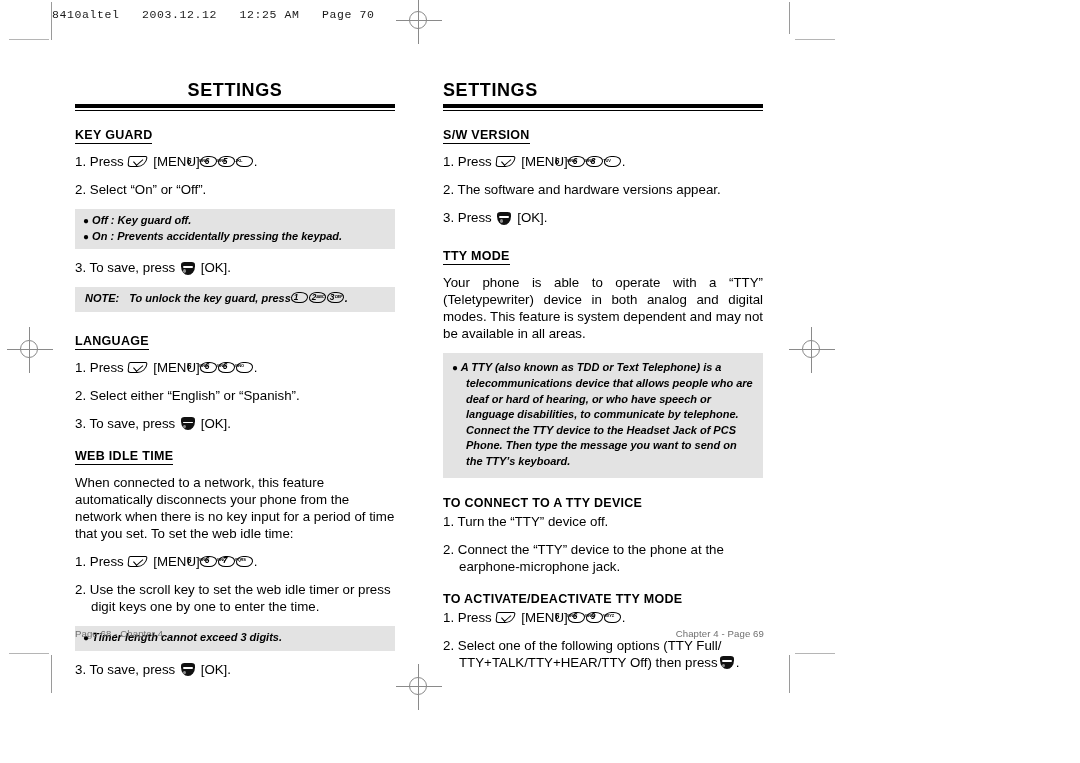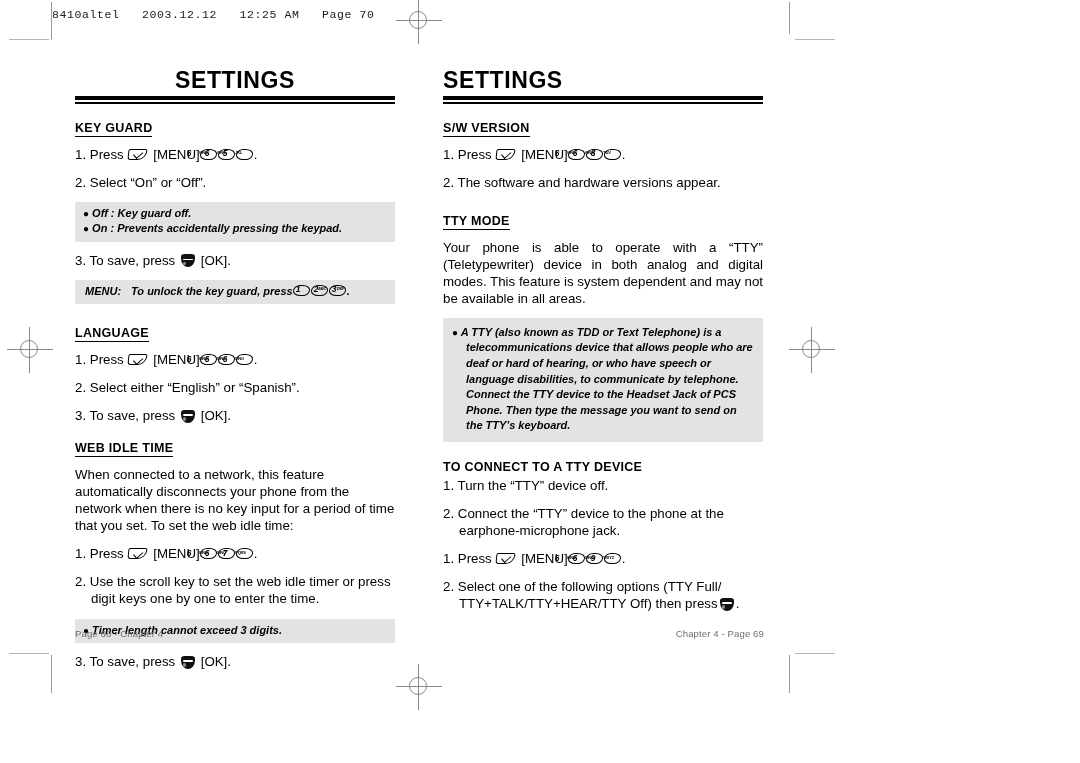--- a/index.html
+++ b/index.html
@@ -69,24 +69,24 @@
   
   .page-col {
     position: absolute;
     top: 66px;
     width: 320px;
   }
   .col-left  { left: 75px; }
   .col-right { left: 443px; }
 
   h1.settings-title {
-    font-size: 23px;
+    font-size: 18px;
     font-weight: bold;
     letter-spacing: 0.6px;
-    margin: 2px 0 3px 0;
+    margin: 15px 0 3px 0;
     text-align: center;
     line-height: 1.1;
   }
   .col-right h1.settings-title { text-align: left; }
 
   .rule-double {
     margin-bottom: 14px;
   }
   .rule-double .thick {
     height: 4px;
@@ -326,21 +326,21 @@
     <div class="bullet-line"><span class="dot">●</span> <span>On : Prevents accidentally pressing the keypad.</span></div>
   </div>
 
   <div class="step">
     <span>3. To save, press</span>
     <span class="okkey"><span class="dome"></span><span class="slit"></span><span class="gloss"></span></span>
     <span>[OK].</span>
   </div>
 
   <div class="notebox">
-    <span class="lbl">MENU:</span><span>To unlock the key guard, press</span><span class="key"><span class="cap"></span><span class="dg">1</span><span class="sub"></span></span><span class="key"><span class="cap"></span><span class="dg">2</span><span class="sub">ABC</span></span><span class="key"><span class="cap"></span><span class="dg">3</span><span class="sub">DEF</span></span><span>.</span>
+    <span class="lbl">NOTE:</span><span>To unlock the key guard, press</span><span class="key"><span class="cap"></span><span class="dg">1</span><span class="sub"></span></span><span class="key"><span class="cap"></span><span class="dg">2</span><span class="sub">ABC</span></span><span class="key"><span class="cap"></span><span class="dg">3</span><span class="sub">DEF</span></span><span>.</span>
   </div>
 
   
   <h2 class="sec-head" style="margin-top:12px;">LANGUAGE</h2>
 
 
   <div class="step">
     <span>1. Press</span>
     <span class="softkey"><span class="plate"></span><span class="chev"></span></span>
     <span>[MENU]</span><span class="key"><span class="cap"></span><span class="dg">6</span><span class="sub">MNO</span></span><span class="key"><span class="cap"></span><span class="dg">6</span><span class="sub">MNO</span></span><span class="key"><span class="cap"></span><span class="dg">6</span><span class="sub">MNO</span></span><span>.</span>
@@ -392,37 +392,43 @@
 
 
   <div class="step">
     <span>1. Press</span>
     <span class="softkey"><span class="plate"></span><span class="chev"></span></span>
     <span>[MENU]</span><span class="key"><span class="cap"></span><span class="dg">6</span><span class="sub">MNO</span></span><span class="key"><span class="cap"></span><span class="dg">6</span><span class="sub">MNO</span></span><span class="key"><span class="cap"></span><span class="dg">8</span><span class="sub">TUV</span></span><span>.</span>
   </div>
 
   <div class="step">2. The software and hardware versions appear.</div>
 
+  <div class="step">
+    <span>3. Press</span>
+    <span class="okkey"><span class="dome"></span><span class="slit"></span><span class="gloss"></span></span>
+    <span>[OK].</span>
+  </div>
 
   
   <h2 class="sec-head" style="margin-top:12px;">TTY MODE</h2>
 
   <p class="body justify">Your phone is able to operate with a “TTY” (Teletypewriter) device in both analog and digital modes. This feature is system dependent and may not be available in all areas.</p>
 
   <div class="greybox multi" style="padding:7px 9px 8px 9px;">
     <div class="bullet-line"><span class="dot">●</span> <span>A TTY (also known as TDD or Text Telephone) is a telecommunications device that allows people who are deaf or hard of hearing, or who have speech or language disabilities, to communicate by telephone. Connect the TTY device to the Headset Jack of PCS Phone. Then type the message you want to send on the TTY’s keyboard.</span></div>
   </div>
 
   
   <h2 class="sec-head plain" style="margin-top:8px;">TO CONNECT TO A TTY DEVICE</h2>
 
   <div class="step">1. Turn the “TTY” device off.</div>
   <div class="step">2. Connect the “TTY” device to the phone at the earphone-microphone jack.</div>
 
   
+  <h2 class="sec-head plain" style="margin-top:6px;">TO ACTIVATE/DEACTIVATE TTY MODE</h2>
 
   <div class="step">
     <span>1. Press</span>
     <span class="softkey"><span class="plate"></span><span class="chev"></span></span>
     <span>[MENU]</span><span class="key"><span class="cap"></span><span class="dg">6</span><span class="sub">MNO</span></span><span class="key"><span class="cap"></span><span class="dg">6</span><span class="sub">MNO</span></span><span class="key"><span class="cap"></span><span class="dg">9</span><span class="sub">WXYZ</span></span><span>.</span>
   </div>
 
   <div class="step">
     <span>2. Select one of the following options (TTY Full/ TTY+TALK/TTY+HEAR/TTY Off) then press</span><span class="okkey"><span class="dome"></span><span class="slit"></span><span class="gloss"></span></span><span>.</span>
   </div>

